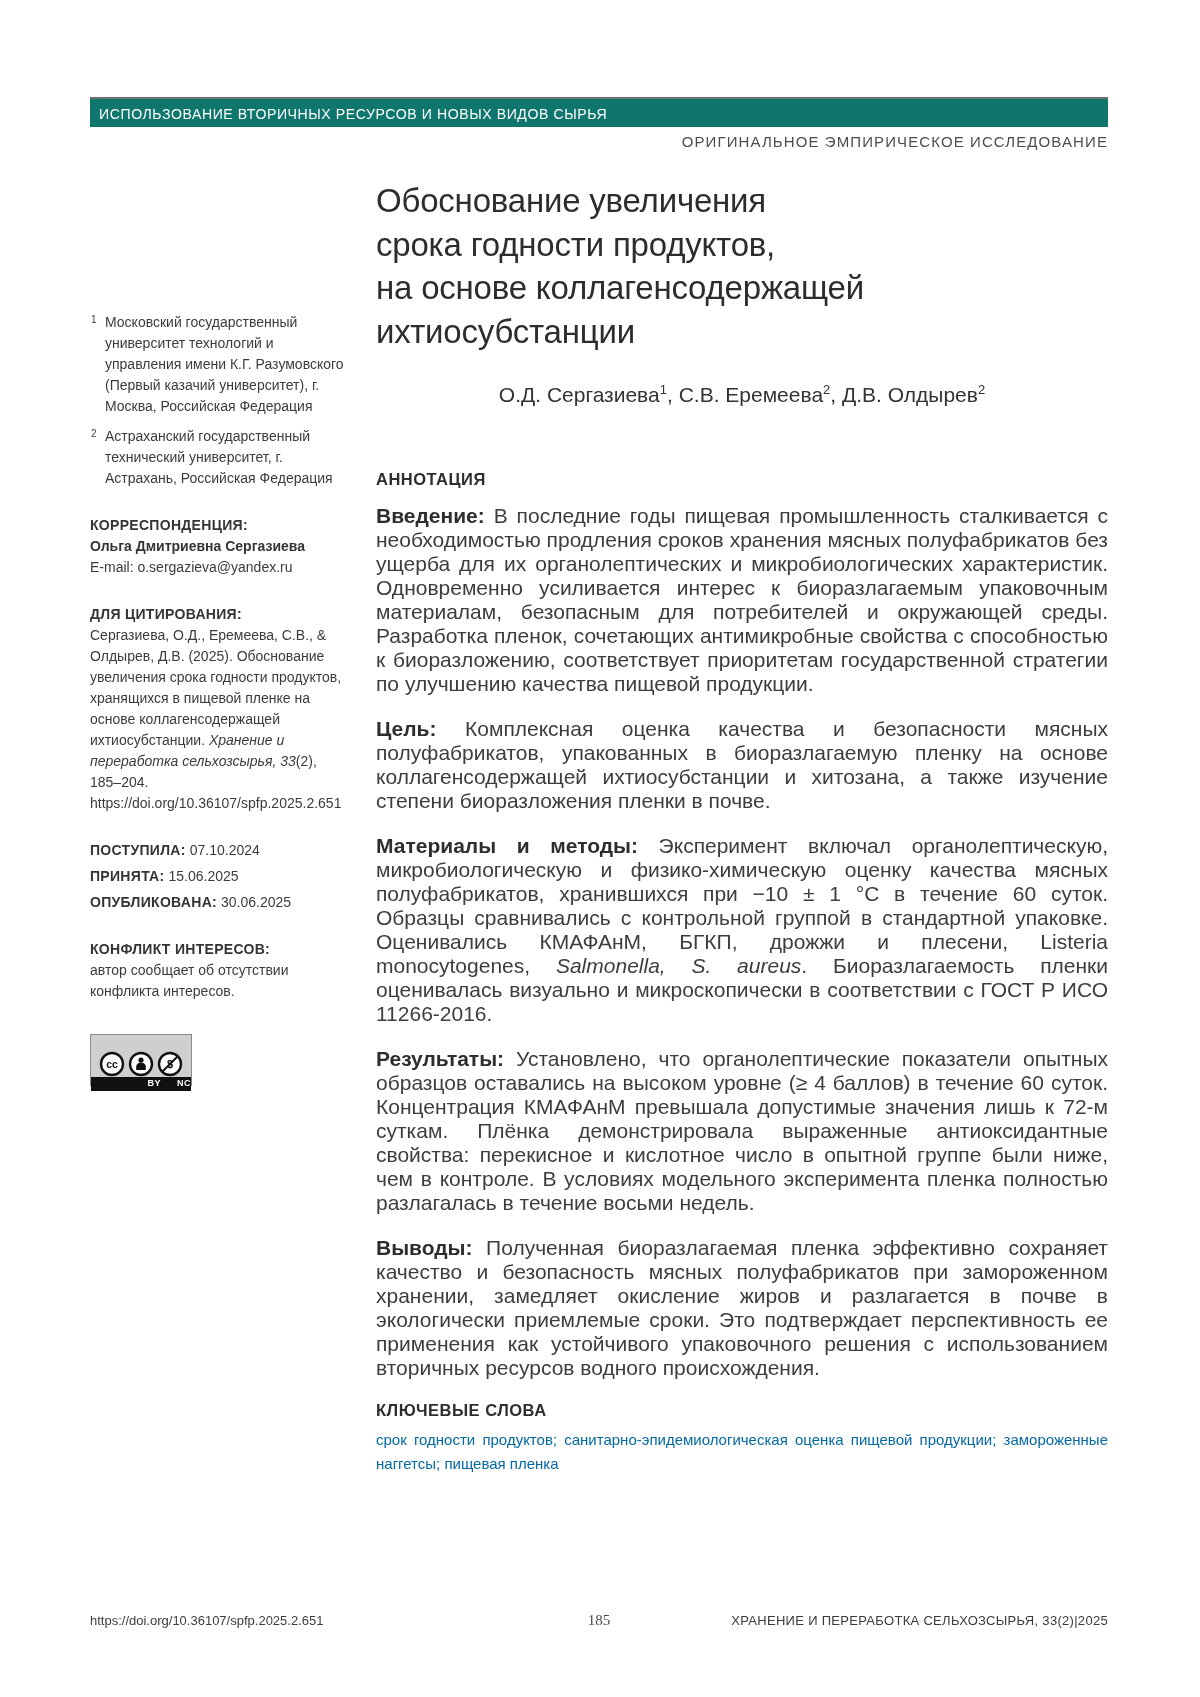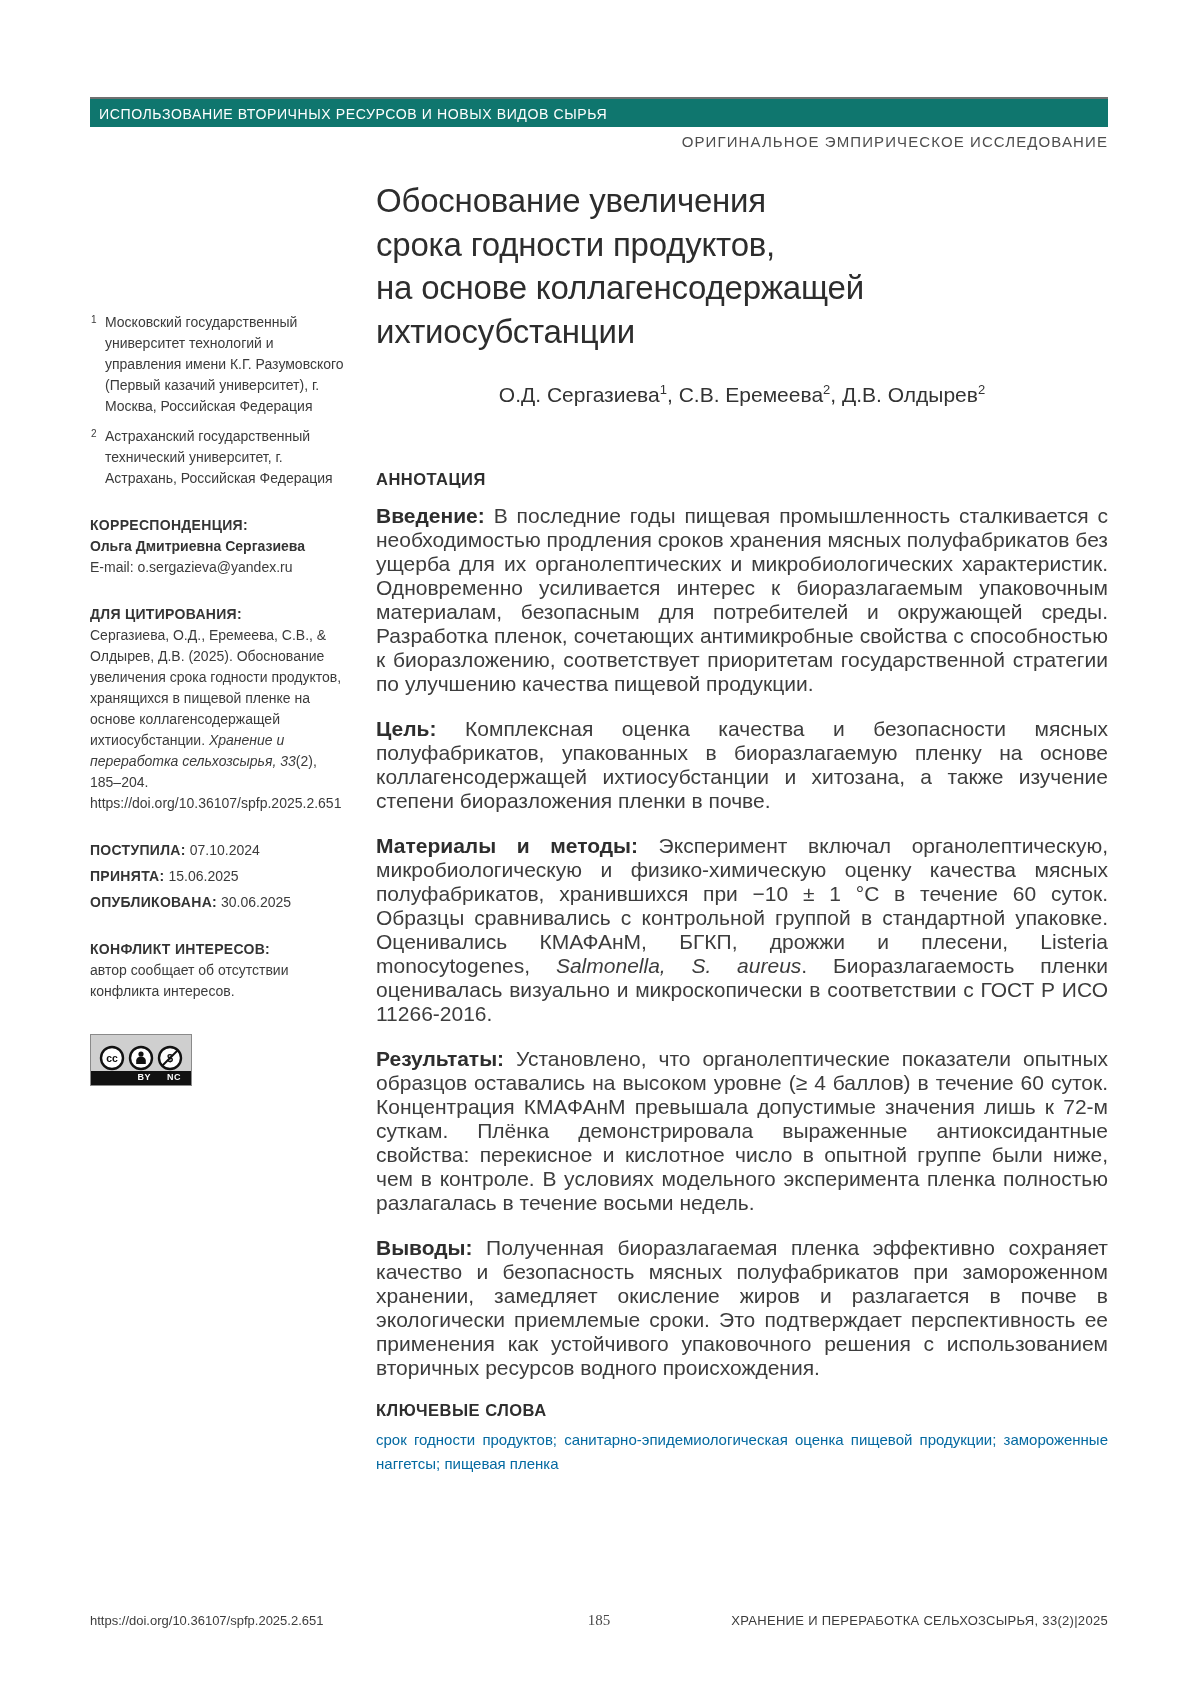--- a/index.html
+++ b/index.html
@@ -50,27 +50,27 @@
   .date-line{margin-bottom:5px;}
   .date-line .side-label{margin-right:4px;}
   
   .cc-badge{
     margin-top:32px;width:102px;height:52px;
     border:1px solid #8a8a8a;
     background:#cfcfcf;
     box-sizing:border-box;
     display:flex;flex-direction:column;
   }
-  .cc-icons{flex:1;display:flex;align-items:center;justify-content:space-around;padding:10px 6px 0 6px;}
+  .cc-icons{flex:1;display:flex;align-items:center;justify-content:space-around;padding:16px 6px 0 6px;}
   .cc-icons svg{display:block;}
   .cc-bar{
     height:15px;background:#111111;color:#ffffff;
     font-size:9px;font-weight:bold;letter-spacing:.5px;
     display:flex;justify-content:flex-end;gap:16px;
-    padding-right:10px;align-items:center;
+    align-items:center;
   }
 
   
   .title{font-size:33px;line-height:1.32;color:#2d2d2d;font-weight:400;letter-spacing:-.2px;margin:9px 0 0 0;}
   .title div{white-space:nowrap;}
   .authors{margin-top:29px;font-size:21px;color:#333333;text-align:center;}
   .authors sup{font-size:13px;}
   .abstract-heading{margin-top:63px;font-size:16.5px;font-weight:bold;color:#2e2e2e;letter-spacing:.5px;}
   .para{margin-top:15px;font-size:21px;line-height:24px;text-align:justify;color:#3d3d3d;}
   .para b{color:#2e2e2e;}

